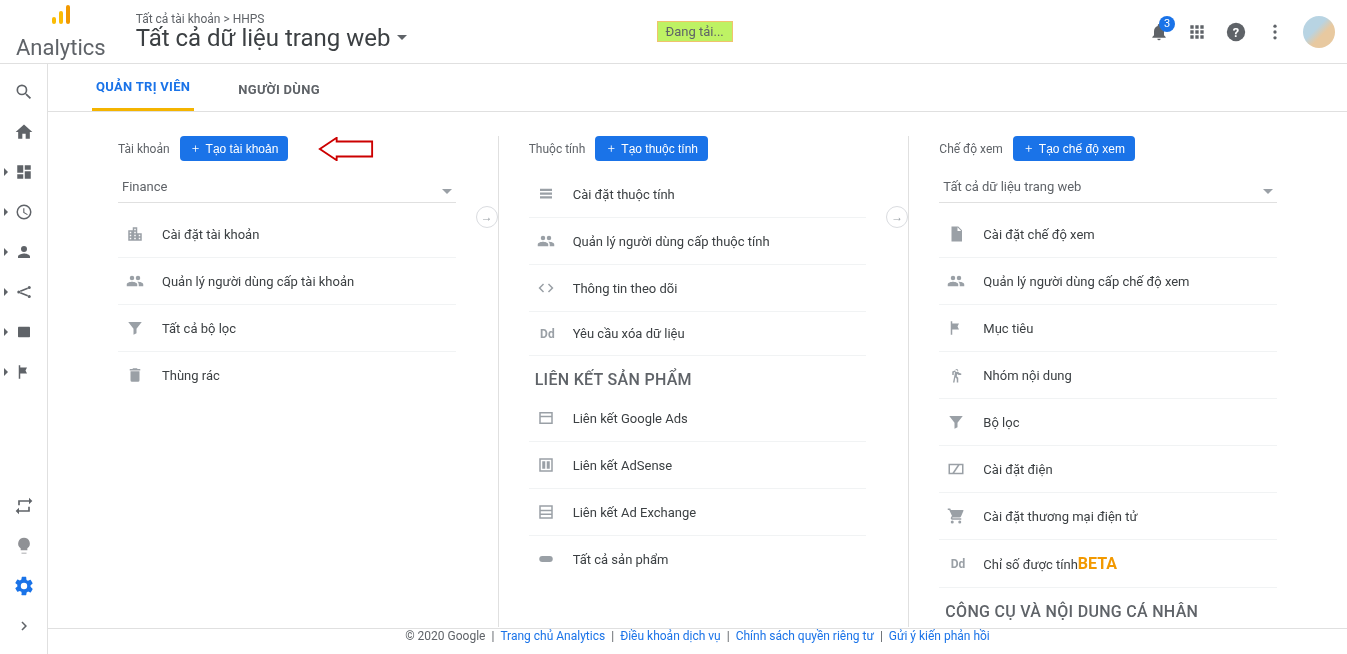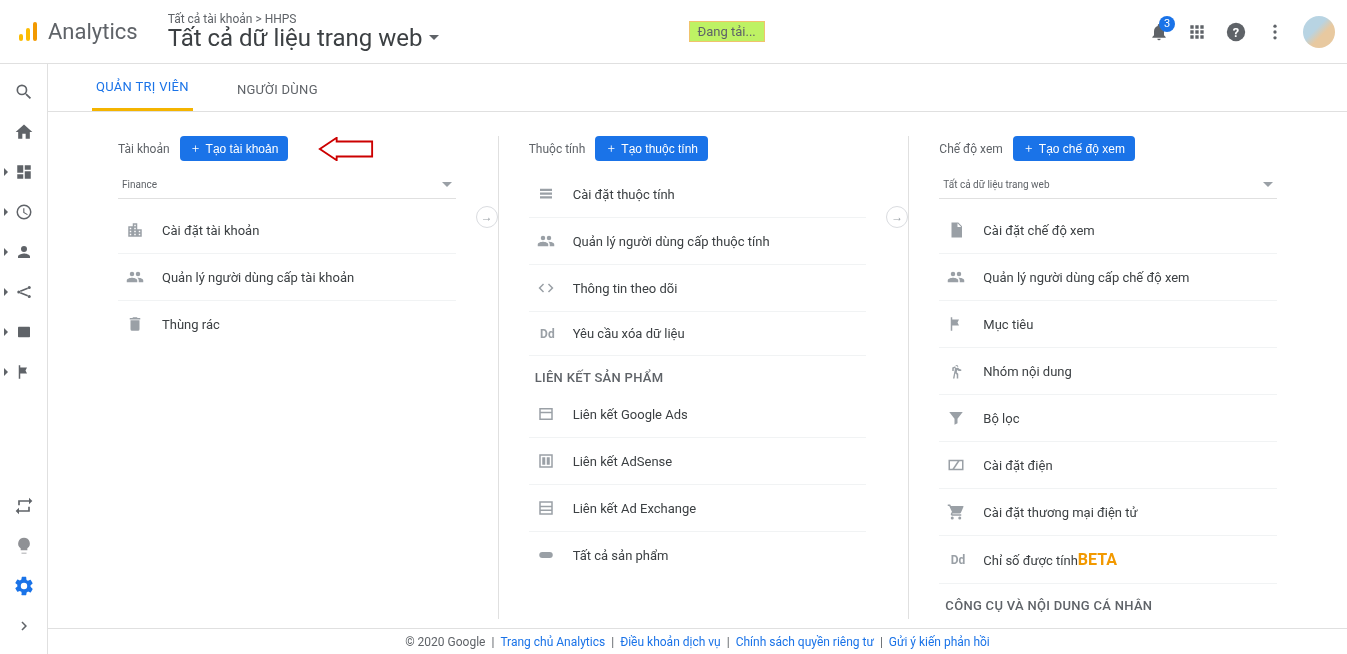--- a/index.html
+++ b/index.html
@@ -1,20 +1,20 @@
 <!DOCTYPE html>
 <html><head>
 <meta charset="utf-8">
 <style>
 * { box-sizing: border-box; margin: 0; padding: 0; }
 body { font-family: Roboto, Arial, sans-serif; font-size: 13px; color: #202124; background: #fff; width: 1347px; height: 654px; overflow: hidden; }
 
 
 .header { height: 64px; display: flex; align-items: center; padding: 0 12px 0 16px; border-bottom: 1px solid #e0e0e0; }
-.logo-wrap { display: flex; align-items: center; gap: 8px; }
+.logo-wrap { display: flex; align-items: center; gap: 8px; flex-direction: column; }
 .ga-logo { width: 24px; height: 24px; }
 .logo-text { font-size: 22px; color: #5f6368; }
 .acct-picker { margin-left: 30px; }
 .breadcrumb { font-size: 12px; color: #5f6368; }
 .view-title { font-size: 24px; color: #3c4043; display: flex; align-items: center; gap: 6px; margin-top: -2px; }
 .caret-down { width:0;height:0;border-left:5px solid transparent;border-right:5px solid transparent;border-top:5px solid #5f6368; }
 .loading-chip { margin-left: 250px; background: #bef264; color: #5f6368; padding: 2px 8px; font-size: 13px; border: 1px solid #f0c36d; }
 .header-right { margin-left:auto; display:flex; align-items:center; gap:18px; }
 .bell-wrap{position:relative}
 .badge{position:absolute;top:-6px;right:-6px;background:#1a73e8;color:#fff;border-radius:50%;width:16px;height:16px;font-size:11px;display:flex;align-items:center;justify-content:center}
@@ -24,44 +24,44 @@
 
 .rail{position:absolute;left:0;top:64px;bottom:0;width:48px;border-right:1px solid #e0e0e0;background:#fff;display:flex;flex-direction:column;align-items:center;padding-top:8px}
 .rail-item{width:48px;height:40px;display:flex;align-items:center;justify-content:center;color:#5f6368;cursor:pointer;position:relative}
 .rail-item .tri{position:absolute;left:4px;width:0;height:0;border-top:4px solid transparent;border-bottom:4px solid transparent;border-left:4px solid #5f6368}
 .rail-bottom{margin-top:auto;margin-bottom:8px;display:flex;flex-direction:column;align-items:center}
 .rail-item.active{color:#1a73e8}
 
 
 .main{position:absolute;left:48px;right:0;top:64px;bottom:26px;background:#fff;overflow:auto}
 .tabs{display:flex;gap:40px;padding:0 44px;border-bottom:1px solid #e0e0e0;height:48px;align-items:flex-end}
-.tab{padding:0 4px 14px;font-size:13px;font-weight:400;color:#5f6368;cursor:pointer;letter-spacing:.3px}
+.tab{padding:0 4px 14px;font-size:13px;font-weight:700;color:#5f6368;cursor:pointer;letter-spacing:.3px}
 .tab.active{color:#1a73e8;border-bottom:3px solid #f4b400}
 
 
 .cols{display:flex;padding:24px 40px;gap:12px}
 .col{flex:1;padding:0 30px;position:relative}
 .col+.col{border-left:1px solid #e0e0e0}
 .col-hdr{display:flex;align-items:center;gap:10px;margin-bottom:10px}
 .col-title{font-size:12px;color:#5f6368}
 .btn-blue{background:#1a73e8;color:#fff;border:none;border-radius:4px;padding:4px 10px;font-size:12px;display:flex;align-items:center;gap:4px;cursor:pointer}
 .arrow-annot{display:inline-block;width:56px;height:24px;color:#c00;margin-left:20px}
-.select-row{display:flex;align-items:center;justify-content:space-between;padding:8px 4px;border-bottom:1px solid #e0e0e0;color:#5f6368;font-size:10px;cursor:pointer}
+.select-row{display:flex;align-items:flex-end;justify-content:space-between;padding:8px 4px;border-bottom:1px solid #e0e0e0;color:#5f6368;font-size:13px;cursor:pointer}
 .select-row .car{width:0;height:0;border-left:5px solid transparent;border-right:5px solid transparent;border-top:5px solid #9aa0a6}
 .knob{position:absolute;right:-12px;top:70px;width:22px;height:22px;border:1px solid #dadce0;border-radius:50%;background:#fff;display:flex;align-items:center;justify-content:center;color:#9aa0a6;font-size:12px}
 .item-list{margin-top:8px}
 .item{display:flex;align-items:center;gap:18px;padding:14px 6px;border-bottom:1px solid #f1f3f4;cursor:pointer}
 .item:last-child{border-bottom:none}
 .item .ic{width:20px;color:#9aa0a6;flex-shrink:0;display:flex;justify-content:flex-end}
 .item .lbl{color:#3c4043;font-size:13px}
-.section-hdr{font-size:13px;color:#5f6368;font-weight:500;letter-spacing:.3px;padding:14px 6px 6px}
+.section-hdr{font-size:16px;color:#5f6368;font-weight:500;letter-spacing:.3px;padding:14px 6px 6px}
 .beta{color:#f29900;font-size:16px;font-weight:700;margin-left:0}
 
 
-.footer{position:absolute;left:48px;right:0;bottom:0;height:26px;border-top:1px solid #e0e0e0;display:flex;align-items:center;justify-content:center;font-size:12px;color:#5f6368;gap:6px}
+.footer{position:absolute;left:48px;right:0;bottom:0;height:26px;border-top:1px solid #e0e0e0;display:flex;justify-content:center;font-size:12px;color:#5f6368;gap:6px}
 .footer a{color:#1a73e8;text-decoration:none}
 
 svg{display:block}
 </style>
 </head>
 <body>
 
 <div class="header">
   <div class="logo-wrap">
     <svg class="ga-logo" viewBox="0 0 24 24">
@@ -219,20 +219,28 @@
             <span class="ic">
               <svg width="18" height="18" viewBox="0 0 24 24">
                 <path fill="currentColor" d="M16 11a3 3 0 1 0-3-3 3 3 0 0 0 3 3zm-8 0a3 3 0 1 0-3-3 3 3 0 0 0 3 3zm0 2c-2.33 0-7 1.17-7 3.5V19h14v-2.5C15 14.17 10.33 13 8 13zm8 0c-.29 0-.62.02-.97.05A4.22 4.22 0 0 1 17 16.5V19h6v-2.5c0-2.33-4.67-3.5-7-3.5z"></path>
               </svg>
             </span>
             <span class="lbl">Quản lý người dùng cấp tài khoản</span>
           </div>
         <div class="item">
             <span class="ic">
               <svg width="18" height="18" viewBox="0 0 24 24">
+                <path fill="currentColor" d="M3 4h18l-7 9v6l-4 2v-8z"></path>
+              </svg>
+            </span>
+            <span class="lbl">Tất cả bộ lọc</span>
+          </div>
+        <div class="item">
+            <span class="ic">
+              <svg width="18" height="18" viewBox="0 0 24 24">
                 <path fill="currentColor" d="M6 19a2 2 0 0 0 2 2h8a2 2 0 0 0 2-2V7H6v12zM19 4h-3.5l-1-1h-5l-1 1H5v2h14V4z"></path>
               </svg>
             </span>
             <span class="lbl">Thùng rác</span>
           </div>
       </div>
     </div>
 
     <div class="col">
       <div class="col-hdr">

